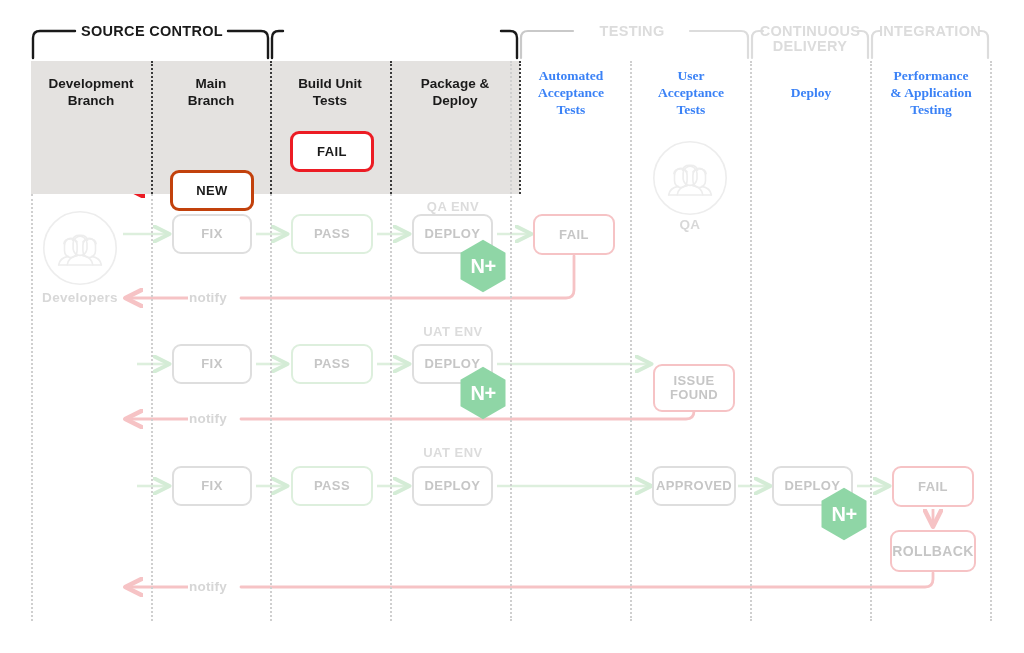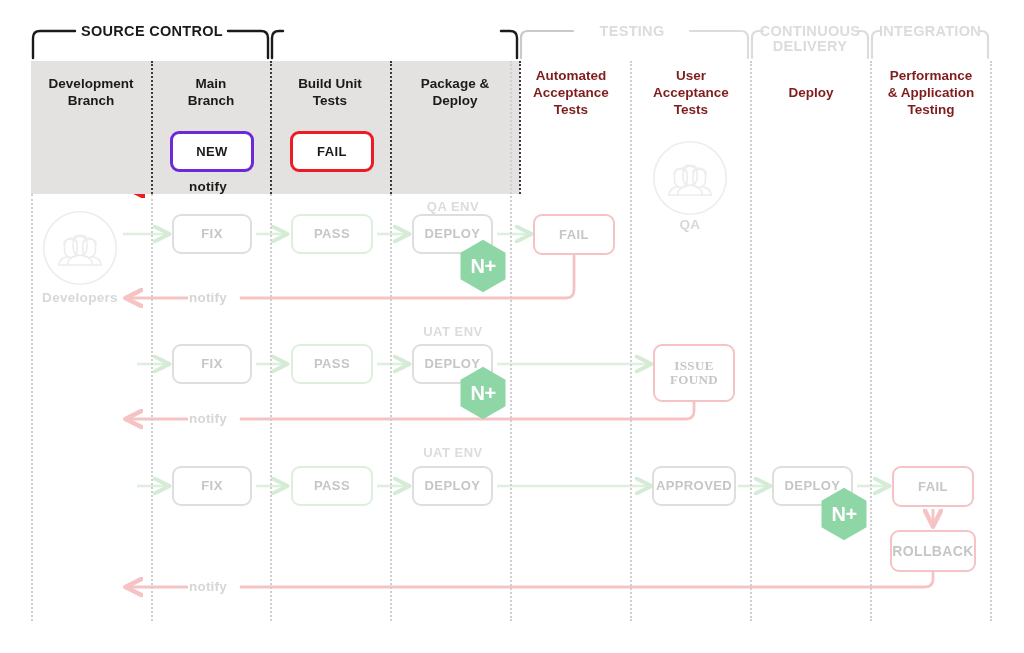--- a/index.html
+++ b/index.html
@@ -14,34 +14,34 @@
     letter-spacing:.3px;line-height:15px;white-space:pre-line;
   }
 
   
   .band{position:absolute;left:31px;top:61px;width:489px;height:133px;background:#e4e2e0;}
   .col-title{
     position:absolute;text-align:center;font-weight:bold;font-size:13.5px;
     line-height:17px;white-space:pre-line;
   }
   .col-title.dark{color:#1a1a1a;}
-  .col-title.ghost{color:#7f1d1d;}
+  .col-title.ghost{color:#3b82f6;font-family:Liberation Serif, serif;}
 
   
   .divider{position:absolute;top:61px;width:0;border-left:2px dotted #cfcfcf;}
   .divider.dark{border-left-color:#3a3a3a;}
 
   
   .node{
     position:absolute;box-sizing:border-box;display:flex;align-items:center;
     justify-content:center;text-align:center;background:#ffffff;border-radius:9px;
     font-size:13px;font-weight:bold;letter-spacing:.4px;line-height:14px;
     white-space:pre-line;
   }
-  .node.b-dark   {border:3px solid #6d28d9;color:#1a1a1a;}
+  .node.b-dark   {border:3px solid #c2410c;color:#1a1a1a;margin-top:39px;}
   .node.b-red    {border:3.4px solid #ec1c24;color:#1a1a1a;}
   .node.b-gray   {border:2.4px solid #dedede;color:#c6c6c6;}
   .node.b-green  {border:2.4px solid #ddefdd;color:#c6c6c6;}
   .node.b-pink   {border:2.6px solid #f6c3c5;color:#c6c6c6;}
 
   
   .env-label{position:absolute;font-size:13px;font-weight:bold;color:#dcdcdc;letter-spacing:.5px;}
 
   
   .notify{position:absolute;font-size:13.5px;font-weight:bold;letter-spacing:.2px;}
@@ -268,21 +268,21 @@
   <div class="node b-red" style="left:290px;top:131px;width:84px;height:41px;">FAIL</div>
 
   <div class="node b-gray" style="left:172px;top:214px;width:80px;height:40px;">FIX</div>
   <div class="node b-green" style="left:291px;top:214px;width:82px;height:40px;">PASS</div>
   <div class="node b-gray" style="left:412px;top:214px;width:81px;height:40px;">DEPLOY</div>
   <div class="node b-pink" style="left:533px;top:214px;width:82px;height:41px;">FAIL</div>
 
   <div class="node b-gray" style="left:172px;top:344px;width:80px;height:40px;">FIX</div>
   <div class="node b-green" style="left:291px;top:344px;width:82px;height:40px;">PASS</div>
   <div class="node b-gray" style="left:412px;top:344px;width:81px;height:40px;">DEPLOY</div>
-  <div class="node b-pink" style="left:653px;top:344px;width:82px;height:58px;font-family:Liberation Serif, serif;">ISSUE
+  <div class="node b-pink" style="left:653px;top:364px;width:82px;height:48px;">ISSUE
 FOUND</div>
 
   <div class="node b-gray" style="left:172px;top:466px;width:80px;height:40px;">FIX</div>
   <div class="node b-green" style="left:291px;top:466px;width:82px;height:40px;">PASS</div>
   <div class="node b-gray" style="left:412px;top:466px;width:81px;height:40px;">DEPLOY</div>
   <div class="node b-gray" style="left:652px;top:466px;width:84px;height:40px;">APPROVED</div>
   <div class="node b-gray" style="left:772px;top:466px;width:81px;height:40px;">DEPLOY</div>
   <div class="node b-pink" style="left:892px;top:466px;width:82px;height:41px;">FAIL</div>
   <div class="node b-pink" style="left:890px;top:530px;width:86px;height:42px;font-size:14px;">ROLLBACK</div>
 

